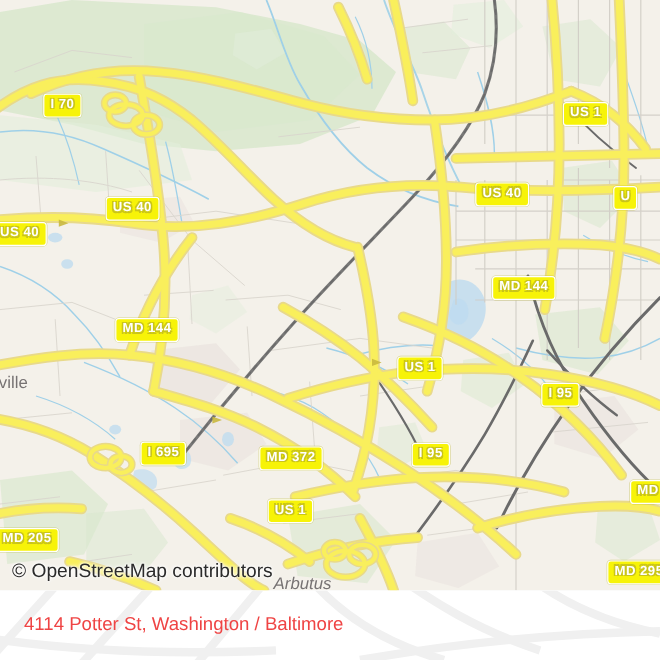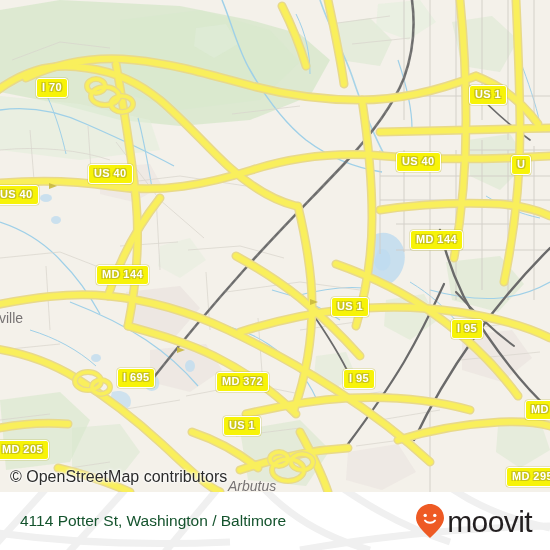--- a/index.html
+++ b/index.html
@@ -130,21 +130,21 @@
   .footer-watermark {
     position: absolute;
     left: 0; top: 0;
     width: 550px; height: 58px;
     opacity: 1;
     pointer-events: none;
   }
   .footer-address {
     position: relative;
     font-size: 15.5px;
-    color: #14532d;
+    color: #ef4444;
     white-space: nowrap;
     z-index: 2;
   }
   .footer-logo {
     position: relative;
     display: flex;
     align-items: center;
     gap: 2px;
     z-index: 2;
   }
@@ -455,24 +455,15 @@
         <path d="M320,-20 C360,10 400,34 450,50"></path>
         <path d="M250,-20 C280,20 320,44 370,58"></path>
         <path d="M430,-20 C460,6 500,26 550,36"></path>
         <path d="M-10,40 C60,50 140,54 230,50"></path>
         <path d="M300,58 C380,44 460,36 550,34"></path>
       </g>
     </svg>
 
     <div class="footer-address">4114 Potter St, Washington / Baltimore</div>
 
-    <div class="footer-logo">
-      <svg width="30" height="36" viewBox="0 0 30 36">
-        <path d="M15 1 C7.3 1 1 7.3 1 15 C1 22 8 28 15 35 C22 28 29 22 29 15 C29 7.3 22.7 1 15 1 Z" fill="#ee5a24"></path>
-        <circle cx="10.2" cy="12.4" r="1.7" fill="#ffffff"></circle>
-        <circle cx="19.8" cy="12.4" r="1.7" fill="#ffffff"></circle>
-        <path d="M10 17.6 C11.8 20.4 18.2 20.4 20 17.6" stroke="#ffffff" stroke-width="1.9" fill="none" stroke-linecap="round"></path>
-      </svg>
-      <span class="moovit-word">moovit</span>
-    </div>
   </div>
 
 </div>
 
 </body></html>

